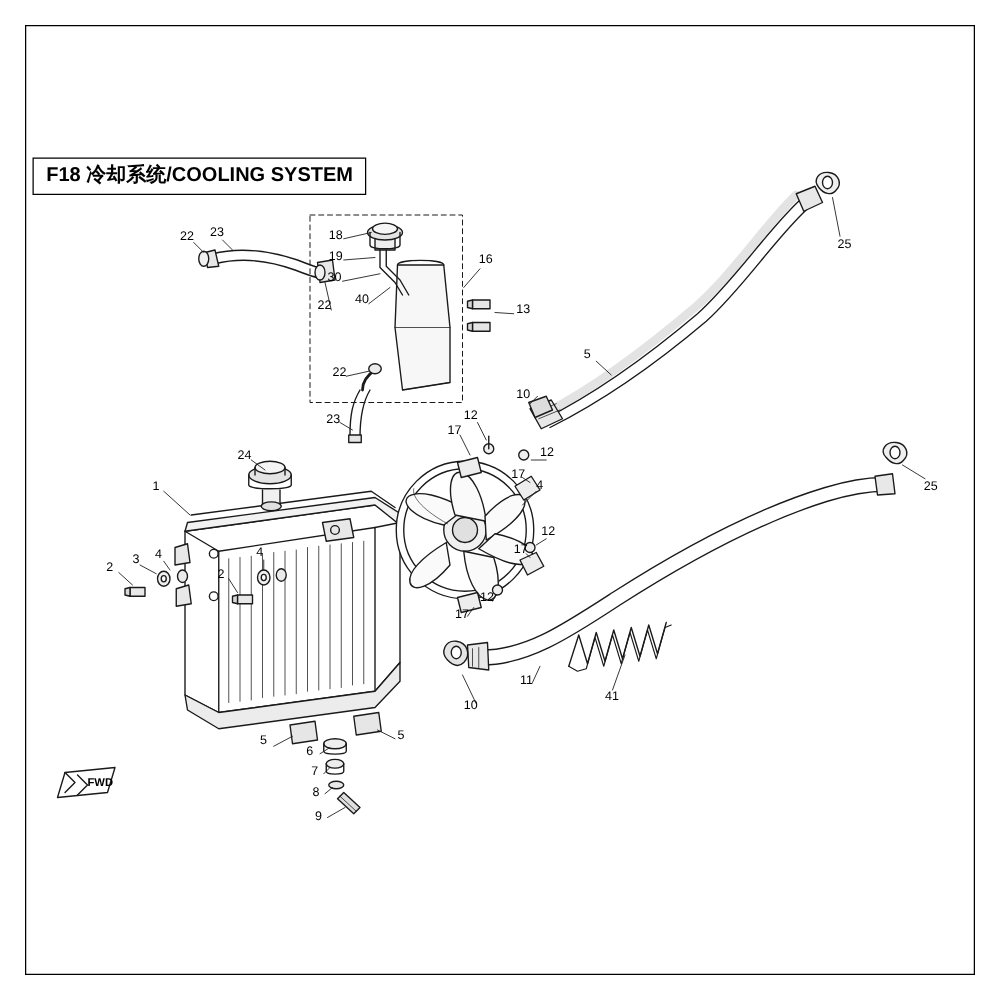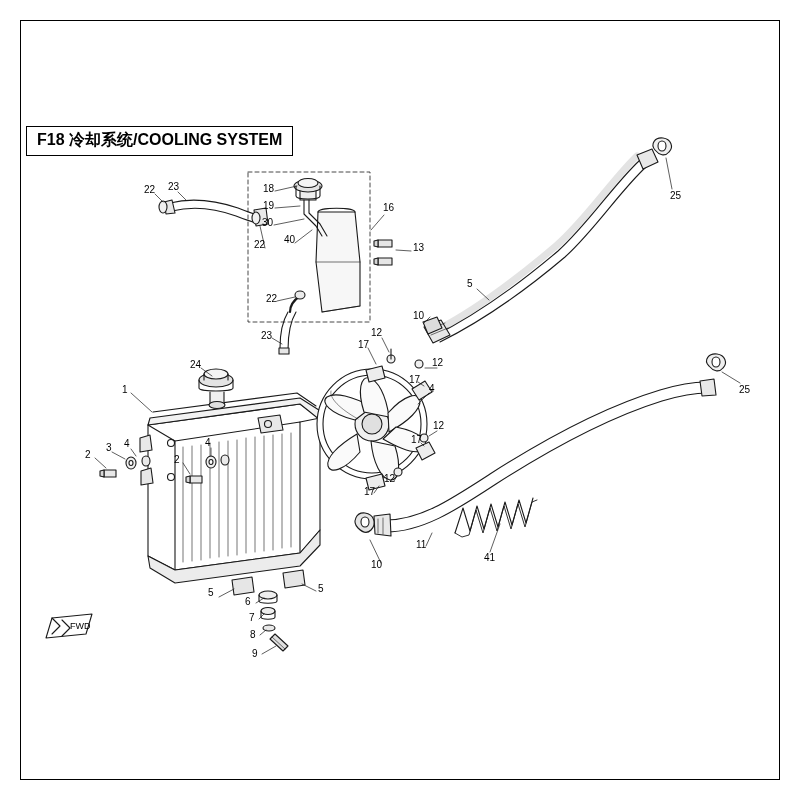--- a/index.html
+++ b/index.html
@@ -54,21 +54,21 @@
     position: absolute;
     font-size: 10px;
     color: #000;
     font-family: "Liberation Sans", sans-serif;
     white-space: nowrap;
     line-height: 1;
   }
   .fwd-label {
     position: absolute;
     font-size: 9px;
-    font-weight: normal;
+    font-weight: bold;
     color: #000;
   }
 </style>
 </head>
 <body>
 
 <div id="diagram-root">
 
   <div class="frame-border"></div>
 

